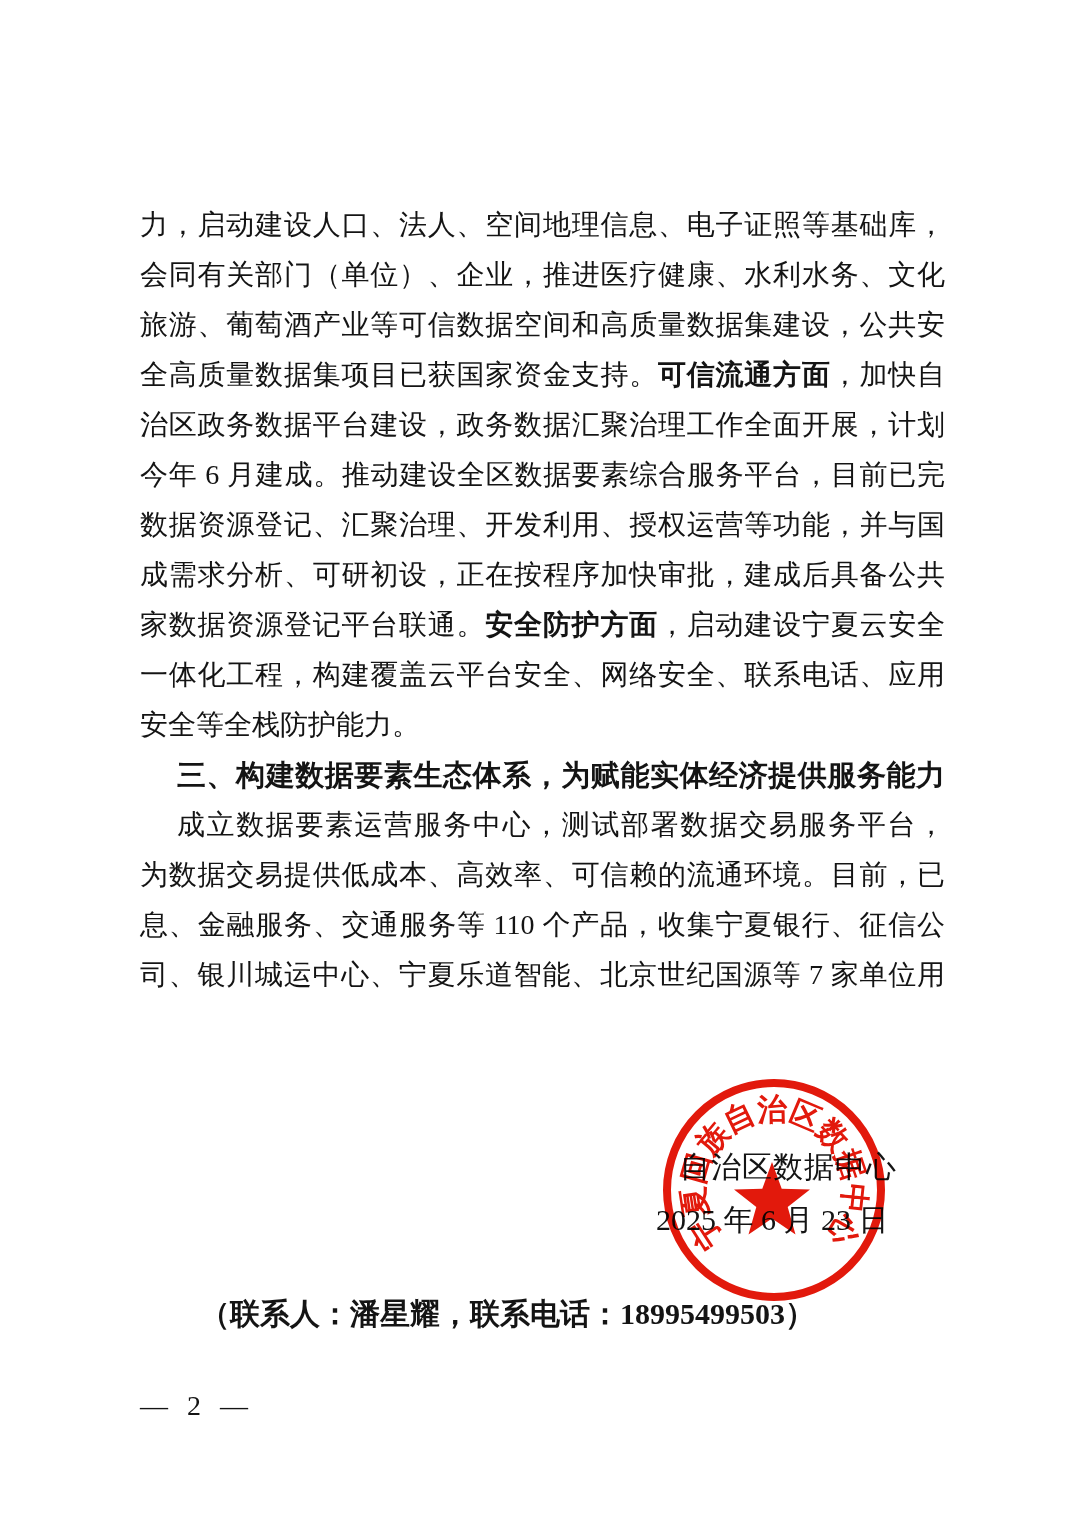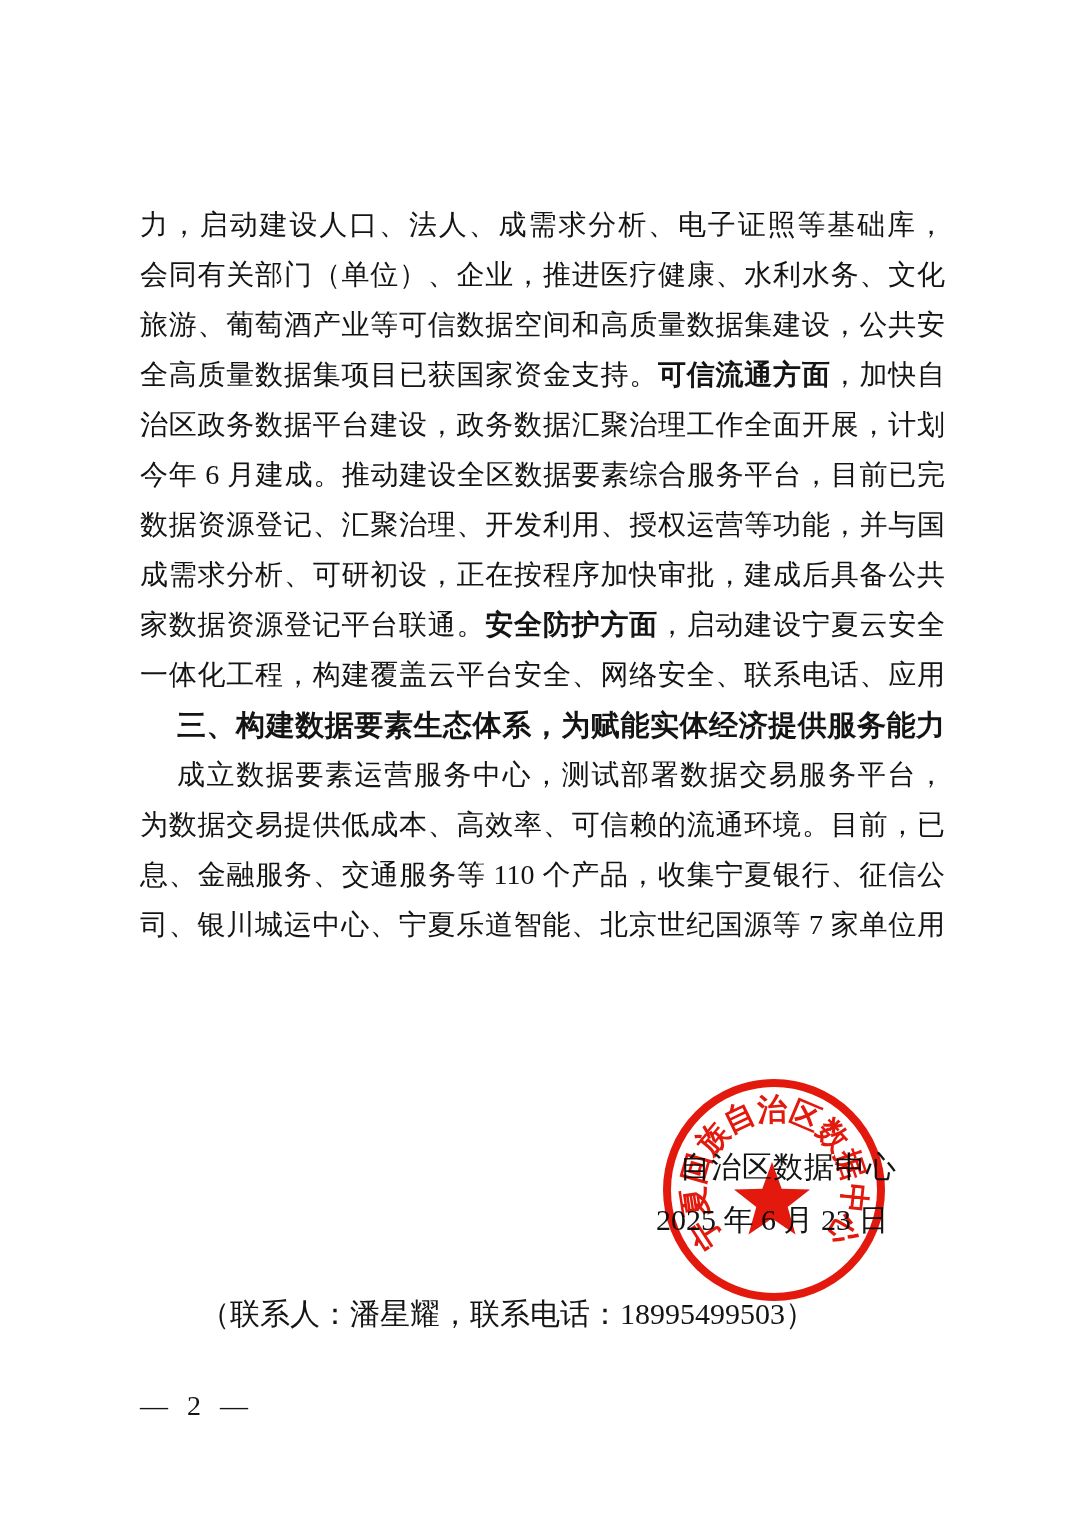--- a/index.html
+++ b/index.html
@@ -45,20 +45,21 @@
     position: absolute;
     left: 656px; top: 1200px;
     font-size: 30px;
     white-space: nowrap;
   }
   .contact {
     position: absolute;
     left: 200px; top: 1294px;
     font-size: 30px;
     white-space: nowrap;
+    font-weight: bold;
   }
   .pageno {
     position: absolute;
     left: 140px; top: 1390px;
     font-size: 28px;
     letter-spacing: 6px;
     white-space: nowrap;
   }
   .seal {
     position: absolute;
@@ -69,30 +70,31 @@
   }
   .seal svg { display: block; }
   .seal text {
     font-family: "Liberation Serif", "DejaVu Serif", serif;
   }
 </style>
 </head>
 <body>
 
 <div class="doc-body">
-    <div class="bline just"><span>力，启动建设人口、法人、成需求分析、电子证照等基础库，</span></div>
+    <div class="bline just"><span>力，启动建设人口、法人、空间地理信息、电子证照等基础库，</span></div>
     <div class="bline just"><span>会同有关部门（单位）、企业，推进医疗健康、水利水务、文化</span></div>
     <div class="bline just"><span>旅游、葡萄酒产业等可信数据空间和高质量数据集建设，公共安</span></div>
     <div class="bline just"><span>全高质量数据集项目已获国家资金支持。</span><span class="seg-b">可信流通方面</span><span>，加快自</span></div>
     <div class="bline just"><span>治区政务数据平台建设，政务数据汇聚治理工作全面开展，计划</span></div>
     <div class="bline just"><span>今年 6 月建成。推动建设全区数据要素综合服务平台，目前已完</span></div>
     <div class="bline just"><span>数据资源登记、汇聚治理、开发利用、授权运营等功能，并与国</span></div>
     <div class="bline just"><span>成需求分析、可研初设，正在按程序加快审批，建成后具备公共</span></div>
     <div class="bline just"><span>家数据资源登记平台联通。</span><span class="seg-b">安全防护方面</span><span>，启动建设宁夏云安全</span></div>
     <div class="bline just"><span>一体化工程，构建覆盖云平台安全、网络安全、联系电话、应用</span></div>
+    <div class="bline"><span>安全等全栈防护能力。</span></div>
     <div class="bline just head" style="text-indent: 37px;"><span>三、构建数据要素生态体系，为赋能实体经济提供服务能力</span></div>
     <div class="bline just" style="text-indent: 37px;"><span>成立数据要素运营服务中心，测试部署数据交易服务平台，</span></div>
     <div class="bline just"><span>为数据交易提供低成本、高效率、可信赖的流通环境。目前，已</span></div>
     <div class="bline just"><span>息、金融服务、交通服务等 110 个产品，收集宁夏银行、征信公</span></div>
     <div class="bline just"><span>司、银川城运中心、宁夏乐道智能、北京世纪国源等 7 家单位用</span></div>
   </div>
 
 <div class="sig-org">自治区数据中心</div>
 <div class="sig-date">2025 年 6 月 23 日</div>
 

